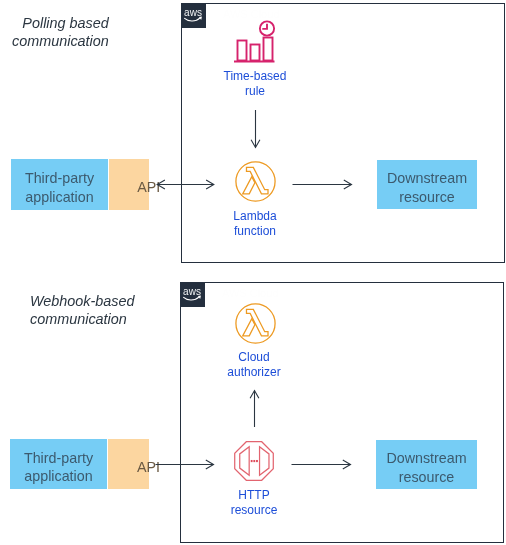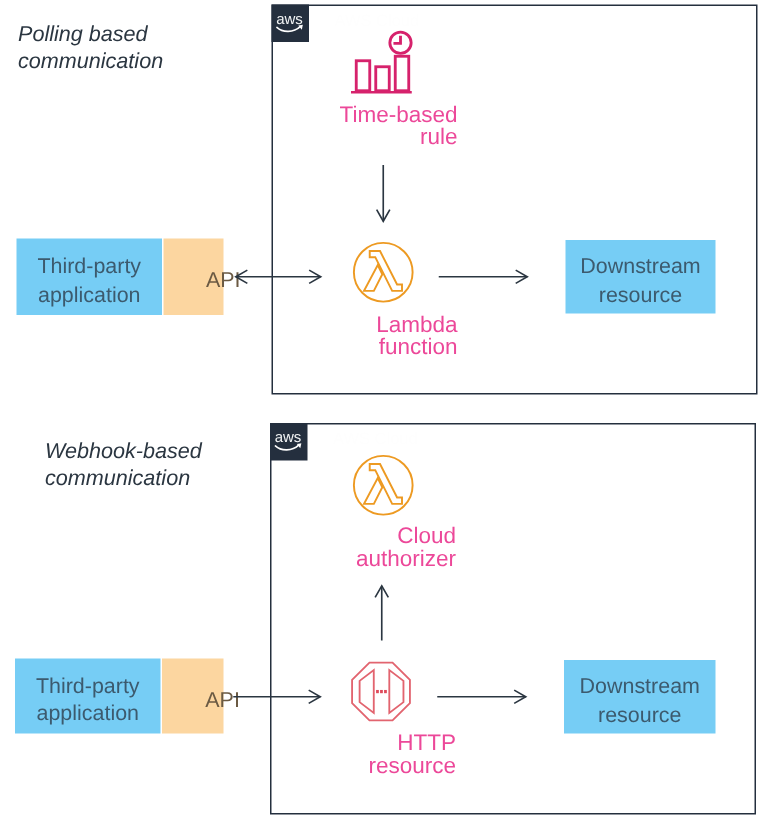--- a/index.html
+++ b/index.html
@@ -10,29 +10,29 @@
   .abs{position:absolute;}
   .section-title{font-style:italic;font-size:14.4px;color:#2b3641;line-height:17.6px;white-space:pre-line;}
   .cloud-box{border:1.4px solid #242F3E;background:#fff;box-sizing:border-box;}
   .aws-badge{width:24.5px;height:24.5px;background:#242F3E;}
   .cloud-label{font-size:11px;color:#fefefe;white-space:nowrap;}
   .blue-box{background:#76CDF5;}
   .orange-box{background:#FCD6A0;padding-left:40px;}
   .box-text{color:#3c5a6e;font-size:14.3px;text-align:center;line-height:18.5px;white-space:pre-line;
             display:flex;align-items:center;justify-content:center;padding-top:6px;box-sizing:border-box;}
   .api-text{color:#6b5a43;}
-  .node-label{font-size:15px;color:#ec4899;text-align:right;line-height:15.4px;white-space:pre-line;}
+  .node-label{font-size:12px;color:#1d4ed8;text-align:center;line-height:15.4px;white-space:pre-line;}
   svg{display:block;overflow:visible;}
 </style>
 </head>
 <body>
 
 <div class="canvas">
 
-  <div class="abs section-title" style="left:12px;top:15px;">Polling based
+  <div class="abs section-title" style="left:12px;top:15px;text-align:right;">Polling based
 communication</div>
 
   <div class="abs cloud-box" style="left:181px;top:3px;width:324px;height:260px;"></div>
 
   <div class="abs aws-badge" style="left:181px;top:3px;">
     <svg width="24" height="24" viewBox="0 0 24 24">
       <text x="12" y="12.9" text-anchor="middle" font-family="Liberation Sans, sans-serif" font-size="10" fill="#f2f4f5">aws</text>
       <path d="M3.6 15.3 C7.4 18.9 14.8 18.9 19.1 14.8" stroke="#ffffff" stroke-width="1.1" fill="none" stroke-linecap="round"></path>
       <path d="M17.9 14.0 L20.9 13.5 L20.2 16.9 Z" fill="#ffffff"></path>
     </svg>

